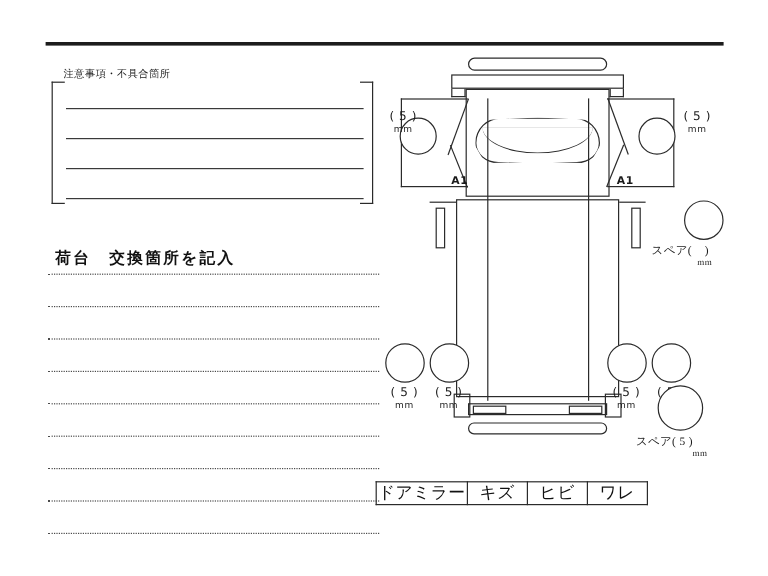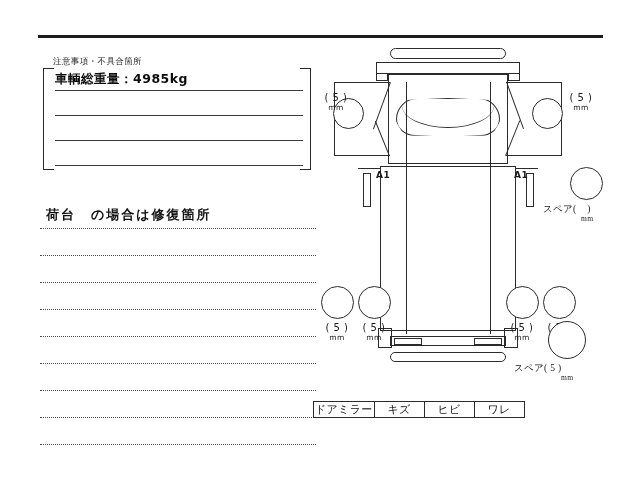--- a/index.html
+++ b/index.html
@@ -316,21 +316,20 @@
     line-height: 9px;
     letter-spacing: 0.5px;
   }
 
   .axle-label {
     position: absolute;
     font-size: 9px;
     font-weight: bold;
     color: #1a1a1a;
     letter-spacing: 0.5px;
-    margin-top: 24px;
   }
 
   .spare {
     position: absolute;
     white-space: nowrap;
     color: #1a1a1a;
     font-size: 9.5px;
     letter-spacing: 0.3px;
     font-family: Liberation Serif, serif;
   }
@@ -339,21 +338,21 @@
     left: 38px; top: 11px;
     font-size: 7.5px;
     letter-spacing: 0.5px;
   }
 
   
   .equip-table {
     position: absolute;
     left: 313px; top: 401px;
     border-collapse: collapse;
-    font-size: 11px;
+    font-size: 14px;
     color: #111;
   }
   .equip-table td {
     border: 1.2px solid #2b2b2b;
     width: 47px;
     height: 13px;
     text-align: center;
     vertical-align: middle;
     padding: 0 1px;
     letter-spacing: 0.3px;
@@ -369,30 +368,29 @@
   <div class="top-rule"></div>
 
   <div class="left-col">
 
     <div class="caption caption-notes">注意事項・不具合箇所</div>
 
     <div class="notes-box">
       <div class="bracket left"></div>
       <div class="bracket right"></div>
 
-      <div class="gvw-line">車輌総重量：4985kg</div>
 
       <div class="notes-rule r1"></div>
       <div class="notes-rule r2"></div>
       <div class="notes-rule r3"></div>
       <div class="notes-rule r4"></div>
     </div>
 
 
-    <div class="memo-title">荷台　の場合は修復箇所</div>
+    <div class="memo-title">荷台　交換箇所を記入</div>
 
     <div class="dotted-line" style="top:182px"></div>
     <div class="dotted-line" style="top:209px"></div>
     <div class="dotted-line" style="top:236px"></div>
     <div class="dotted-line" style="top:263px"></div>
     <div class="dotted-line" style="top:290px"></div>
     <div class="dotted-line" style="top:317px"></div>
     <div class="dotted-line" style="top:344px"></div>
     <div class="dotted-line" style="top:371px"></div>
     <div class="dotted-line" style="top:398px"></div>
@@ -468,21 +466,21 @@
       <span class="unit">mm</span>
     </div>
 
     <div class="wheel" style="left:252px; top:121px; width:33px; height:33px;"></div>
     <div class="spare" style="left:225px; top:157px;">
       <span>スペア( &nbsp;&nbsp; )</span>
       <span class="unit">mm</span>
     </div>
 
     <div class="wheel" style="left:230px; top:275px; width:38px; height:38px;"></div>
-    <div class="spare" style="left:196px; top:316px;">
+    <div class="spare" style="left:212px; top:316px;">
       <span>スペア( 5 )</span>
       <span class="unit" style="left:47px;">mm</span>
     </div>
   </div>
 
   <table class="equip-table">
     <tbody>
       <tr>
         <td class="first">ドアミラー</td>
         <td>キズ</td>

